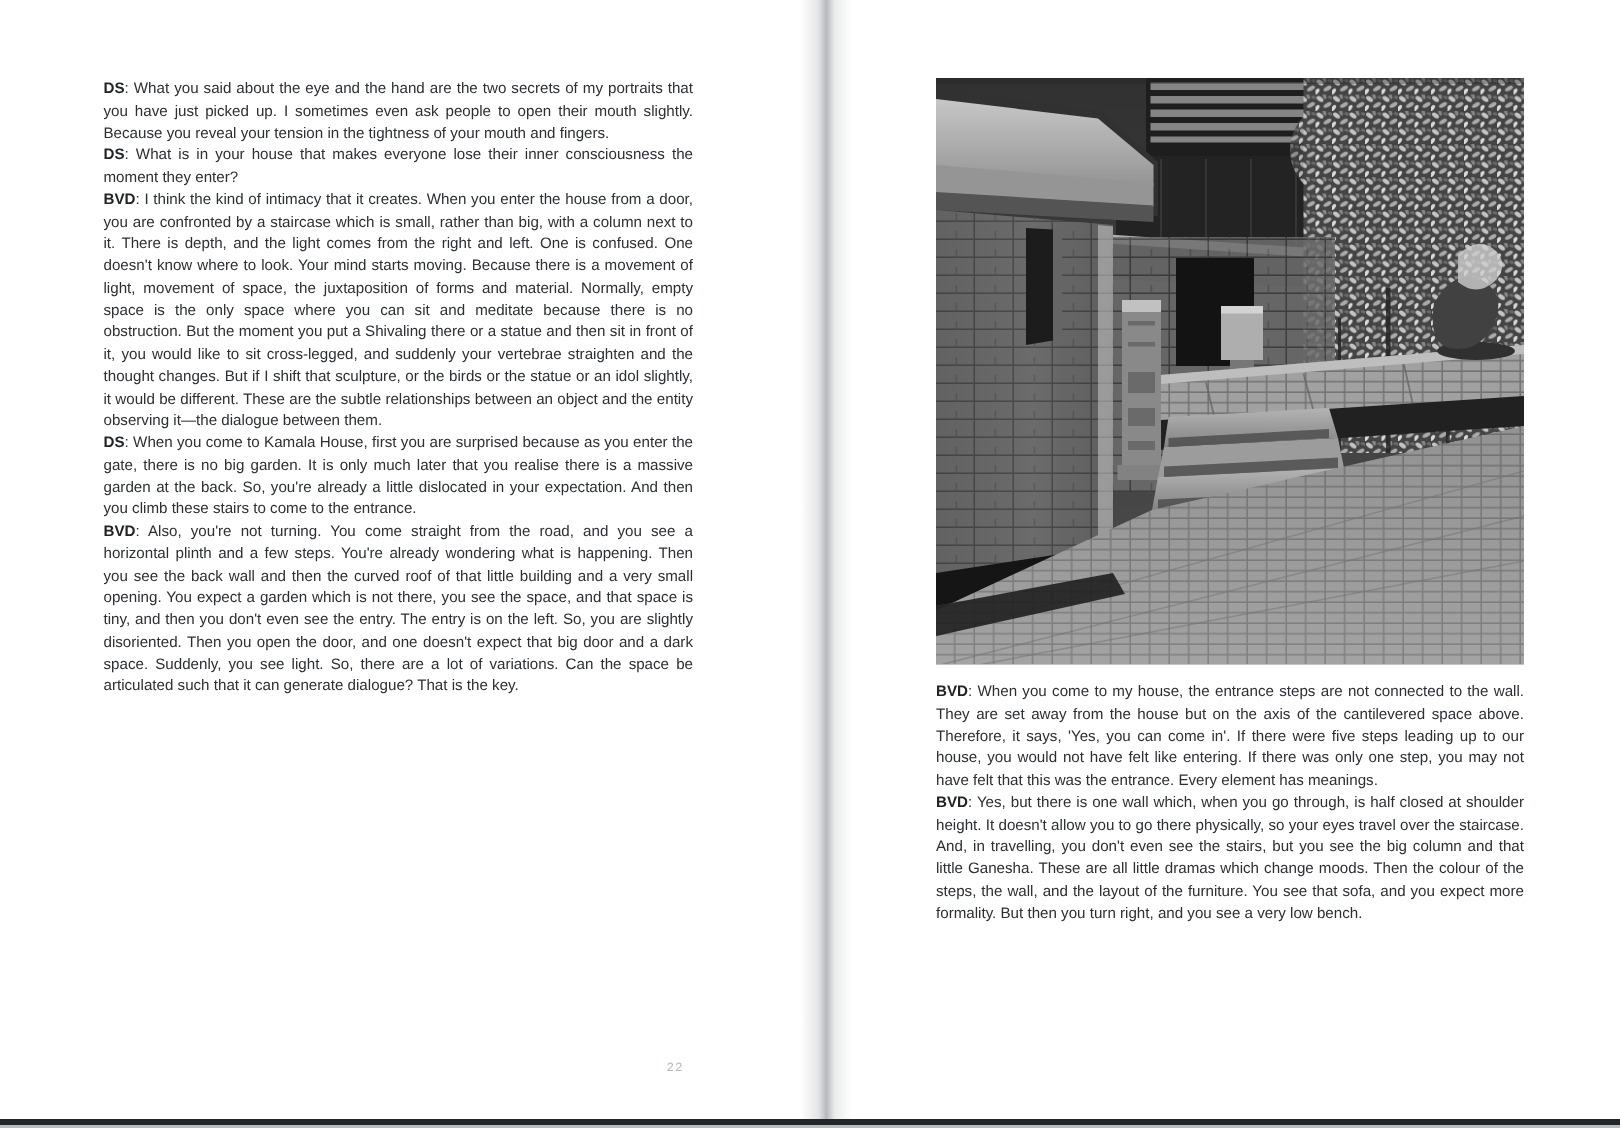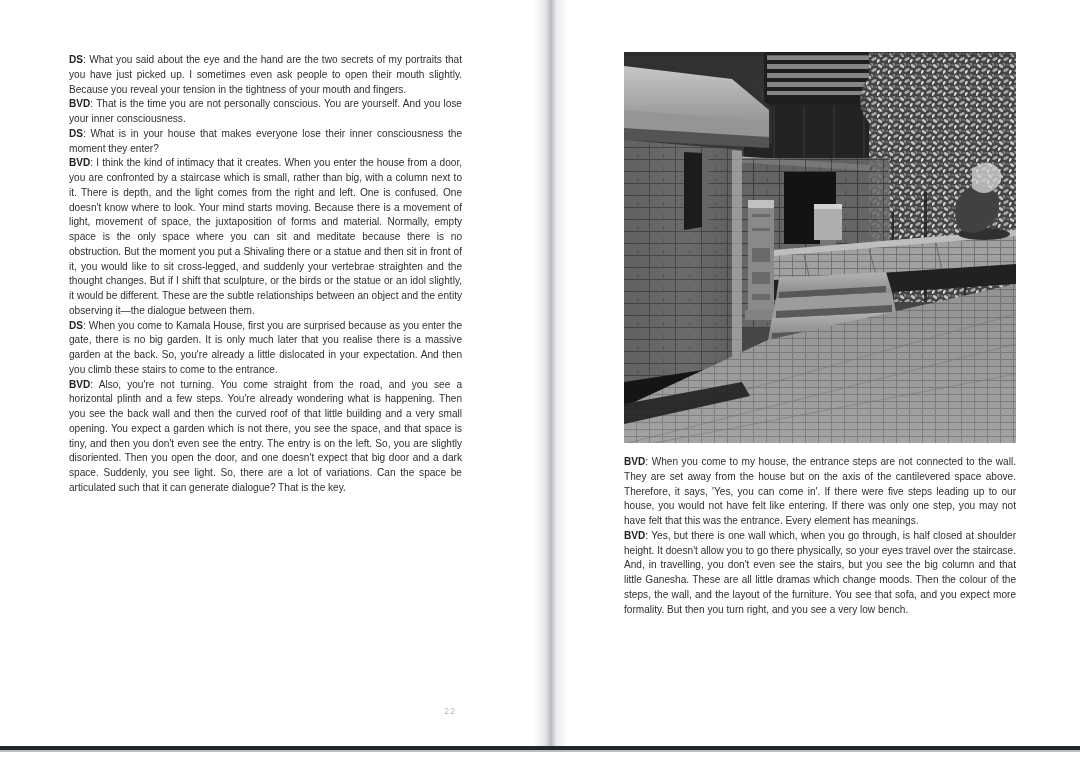--- a/index.html
+++ b/index.html
@@ -122,21 +122,20 @@
 </style>
 </head>
 <body>
 
 <div id="spread">
 
   <div class="page" id="page-left">
 
     <div class="text-col" id="left-col">
       <p class="para"><span class="spk">DS</span><span>: </span><span>What you said about the eye and the hand are the two secrets of my portraits that you have just picked up. I sometimes even ask people to open their mouth slightly. Because you reveal your tension in the tightness of your mouth and fingers.</span></p>
-      <p class="para"><span class="spk">BVD</span><span>: </span><span>That is the time you are not personally conscious. You are yourself. And you lose your inner consciousness.</span></p>
       <p class="para"><span class="spk">DS</span><span>: </span><span>What is in your house that makes everyone lose their inner consciousness the moment they enter?</span></p>
       <p class="para"><span class="spk">BVD</span><span>: </span><span>I think the kind of intimacy that it creates. When you enter the house from a door, you are confronted by a staircase which is small, rather than big, with a column next to it. There is depth, and the light comes from the right and left. One is confused. One doesn't know where to look. Your mind starts moving. Because there is a movement of light, movement of space, the juxtaposition of forms and material. Normally, empty space is the only space where you can sit and meditate because there is no obstruction. But the moment you put a Shivaling there or a statue and then sit in front of it, you would like to sit cross-legged, and suddenly your vertebrae straighten and the thought changes. But if I shift that sculpture, or the birds or the statue or an idol slightly, it would be different. These are the subtle relationships between an object and the entity observing it—the dialogue between them.</span></p>
       <p class="para"><span class="spk">DS</span><span>: </span><span>When you come to Kamala House, first you are surprised because as you enter the gate, there is no big garden. It is only much later that you realise there is a massive garden at the back. So, you're already a little dislocated in your expectation. And then you climb these stairs to come to the entrance.</span></p>
       <p class="para"><span class="spk">BVD</span><span>: </span><span>Also, you're not turning. You come straight from the road, and you see a horizontal plinth and a few steps. You're already wondering what is happening. Then you see the back wall and then the curved roof of that little building and a very small opening. You expect a garden which is not there, you see the space, and that space is tiny, and then you don't even see the entry. The entry is on the left. So, you are slightly disoriented. Then you open the door, and one doesn't expect that big door and a dark space. Suddenly, you see light. So, there are a lot of variations. Can the space be articulated such that it can generate dialogue? That is the key.</span></p>
     </div>
 
     <div class="folio" id="folio-left">22</div>
   </div>
 
   <div class="page" id="page-right">

